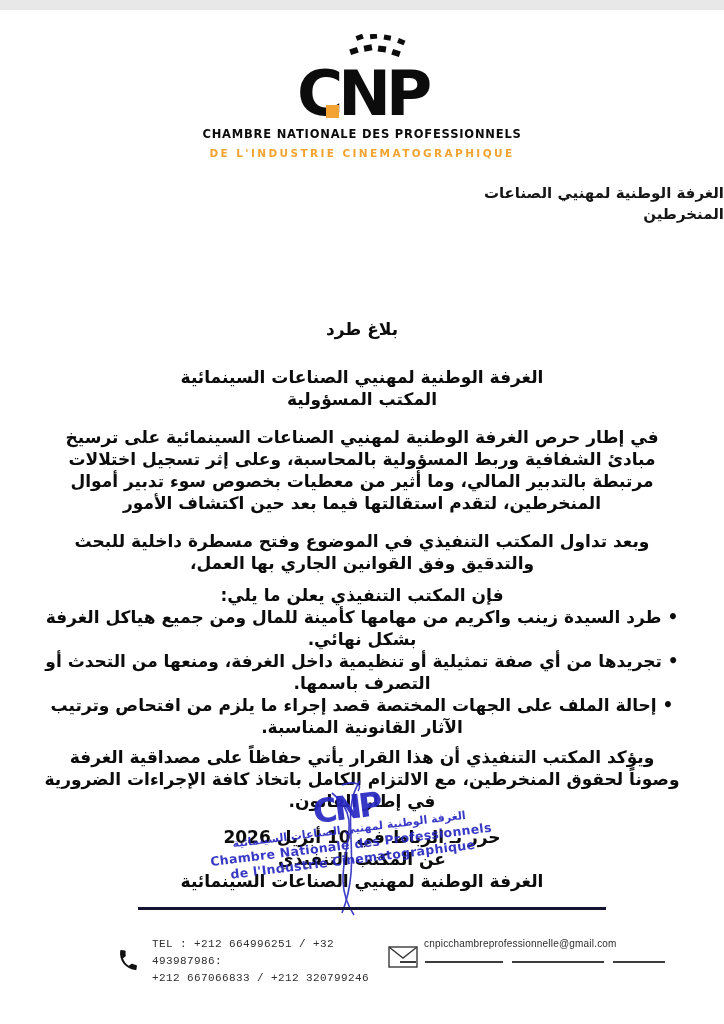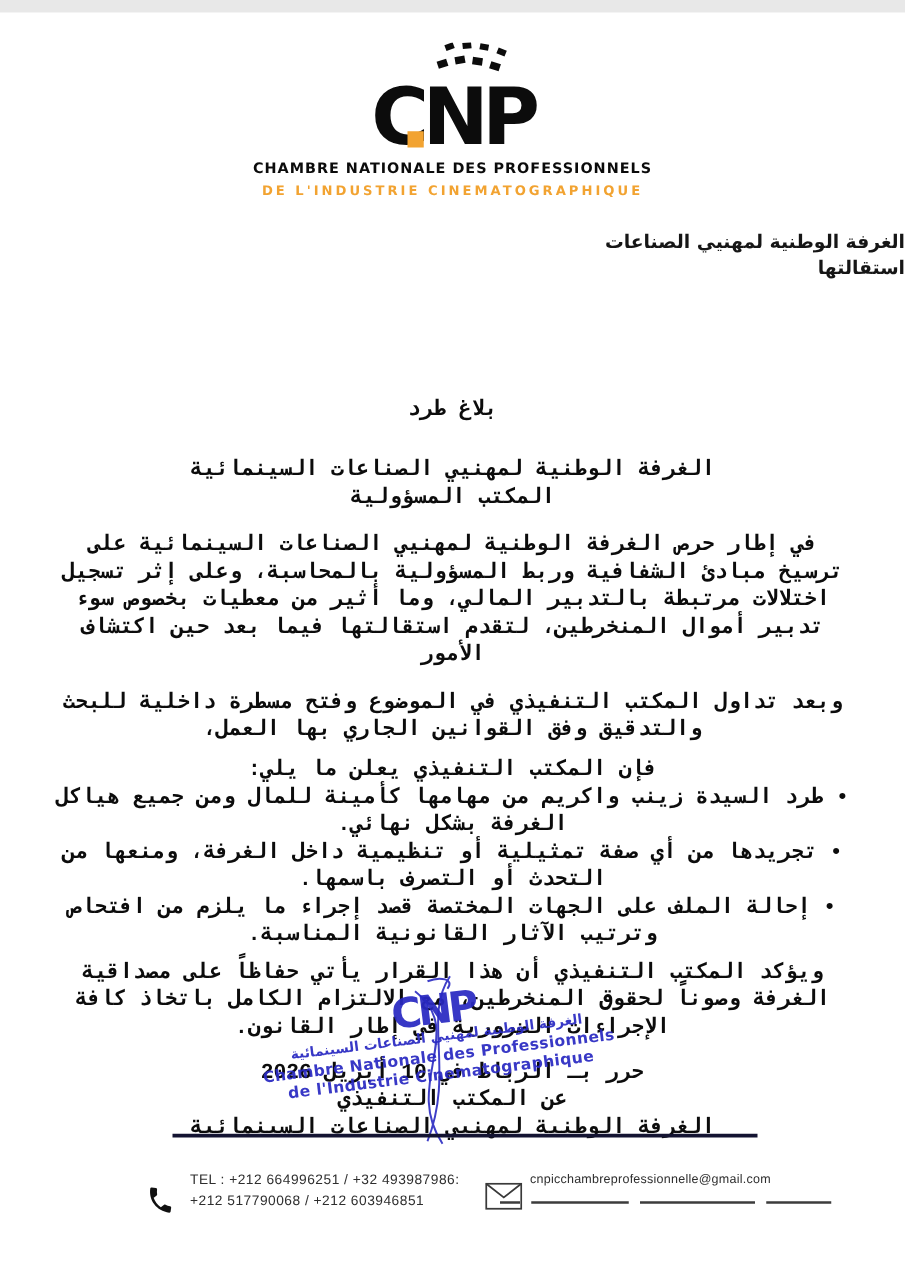--- a/index.html
+++ b/index.html
@@ -22,21 +22,21 @@
   }
   .sub1{font-size:11.5px;font-weight:bold;letter-spacing:0.8px;color:#0b0b0b;margin-top:2px;}
   .sub2{font-size:10.5px;font-weight:bold;letter-spacing:2.4px;color:#f2a331;margin-top:6px;}
   .org-ar{
     direction:rtl;font-size:15px;font-weight:bold;line-height:21px;margin-top:24px;color:#161616;text-align:right;
   }
   .org-ar span{display:block;}
   
   .doc-body{
     position:absolute;top:308px;left:42px;right:42px;direction:rtl;text-align:center;
-    font-weight:bold;font-size:17px;line-height:22px;color:#0c0c0c;font-family:Liberation Mono, monospace;
+    font-weight:bold;font-size:17px;line-height:22px;color:#0c0c0c;
   }
   .doc-title{margin:0 0 26px 0;font-size:17px;}
   .doc-org{margin:0;}
   .doc-office{margin:0 0 16px 0;}
   .doc-par{margin:0 0 16px 0;}
   .doc-par2{margin:0 0 10px 0;}
   .doc-announce{margin:0;}
   .doc-bullets{margin:0 0 8px 0;}
   .doc-bullets div{margin:0;}
   .doc-closing{margin:0 0 14px 0;}
@@ -49,21 +49,21 @@
   }
   .stamp-cnp{font-size:33px;font-weight:900;letter-spacing:-3px;line-height:30px;}
   .stamp-ar{direction:rtl;font-size:11px;font-weight:bold;line-height:14px;}
   .stamp-fr{font-size:12.5px;font-weight:bold;line-height:15px;letter-spacing:.3px;}
   .signature{position:absolute;left:298px;top:765px;pointer-events:none;}
   
   .divider{position:absolute;top:897px;left:138px;width:468px;height:3px;background:#141432;}
   .footer-phone-icon{position:absolute;left:116px;top:938px;}
   .tel-block{
     position:absolute;left:152px;top:926px;width:250px;text-align:left;
-    font-family:Liberation Sans, sans-serif;font-size:11px;line-height:17px;
+    font-family:Liberation Mono, monospace;font-size:11px;line-height:17px;
     color:#2e2e2e;letter-spacing:.4px;direction:ltr;
   }
   .envelope-icon{position:absolute;left:388px;top:936px;}
   .email-text{
     position:absolute;left:424px;top:928px;font-family:"Liberation Sans",sans-serif;
     font-size:10px;color:#2e2e2e;letter-spacing:.2px;direction:ltr;
   }
   .dash-row{position:absolute;left:400px;top:951px;width:300px;display:flex;gap:9px;align-items:center;}
   .dash-row i{display:block;height:2px;background:#3c3c3c;}
   .d1{width:16px;} .d2{width:78px;} .d3{width:92px;} .d4{width:52px;}
@@ -87,21 +87,21 @@
       </g>
     </svg>
     <div class="cnp-wrap">
       <span class="cnp-text">CNP</span>
       <span class="cnp-dot"></span>
     </div>
     <div class="sub1">CHAMBRE NATIONALE DES PROFESSIONNELS</div>
     <div class="sub2">DE L'INDUSTRIE CINEMATOGRAPHIQUE</div>
     <div class="org-ar" dir="rtl">
       <span>الغرفة الوطنية لمهنيي الصناعات</span>
-      <span>استقالتها</span>
+      <span>المنخرطين</span>
     </div>
   </header>
 
   <main class="doc-body" dir="rtl">
     <div class="doc-title">بلاغ طرد</div>
     <div class="doc-org">الغرفة الوطنية لمهنيي الصناعات السينمائية</div>
     <div class="doc-office">المكتب المسؤولية</div>
     <p class="doc-par">في إطار حرص الغرفة الوطنية لمهنيي الصناعات السينمائية على ترسيخ مبادئ الشفافية وربط المسؤولية بالمحاسبة، وعلى إثر تسجيل اختلالات مرتبطة بالتدبير المالي، وما أثير من معطيات بخصوص سوء تدبير أموال المنخرطين، لتقدم استقالتها فيما بعد حين اكتشاف الأمور</p>
     <p class="doc-par doc-par2">وبعد تداول المكتب التنفيذي في الموضوع وفتح مسطرة داخلية للبحث والتدقيق وفق القوانين الجاري بها العمل،</p>
     <div class="doc-announce">فإن المكتب التنفيذي يعلن ما يلي:</div>
@@ -133,21 +133,21 @@
   </svg>
 
   <div class="divider"></div>
 
   <svg class="footer-phone-icon" width="24" height="24" viewBox="0 0 24 24" aria-hidden="true">
     <path fill="#111" d="M6.6 10.8c1.5 3 3.9 5.4 6.9 6.9l2.3-2.3c.3-.3.7-.4 1.1-.2 1.2.4 2.5.6 3.8.6.6 0 1 .4 1 1V20c0 .6-.4 1-1 1C10.4 21 3 13.6 3 4c0-.6.4-1 1-1h3.5c.6 0 1 .4 1 1 0 1.3.2 2.6.6 3.8.1.4 0 .8-.2 1.1l-2.3 2.3z" transform="rotate(8 12 12)"></path>
   </svg>
 
   <div class="tel-block">
     <div>TEL : +212 664996251 / +32 493987986:</div>
-    <div>+212 517790068 / +212 603946851</div>
+    <div>+212 667066833 / +212 320799246</div>
   </div>
 
   <svg class="envelope-icon" width="30" height="22" viewBox="0 0 30 22" aria-hidden="true">
     <g fill="none" stroke="#3a3a3a" stroke-width="1.4">
       <rect x="1" y="1" width="28" height="20"></rect>
       <path d="M1 1 L15 12 L29 1"></path>
     </g>
   </svg>
 
   <div class="email-text">cnpicchambreprofessionnelle@gmail.com</div>

